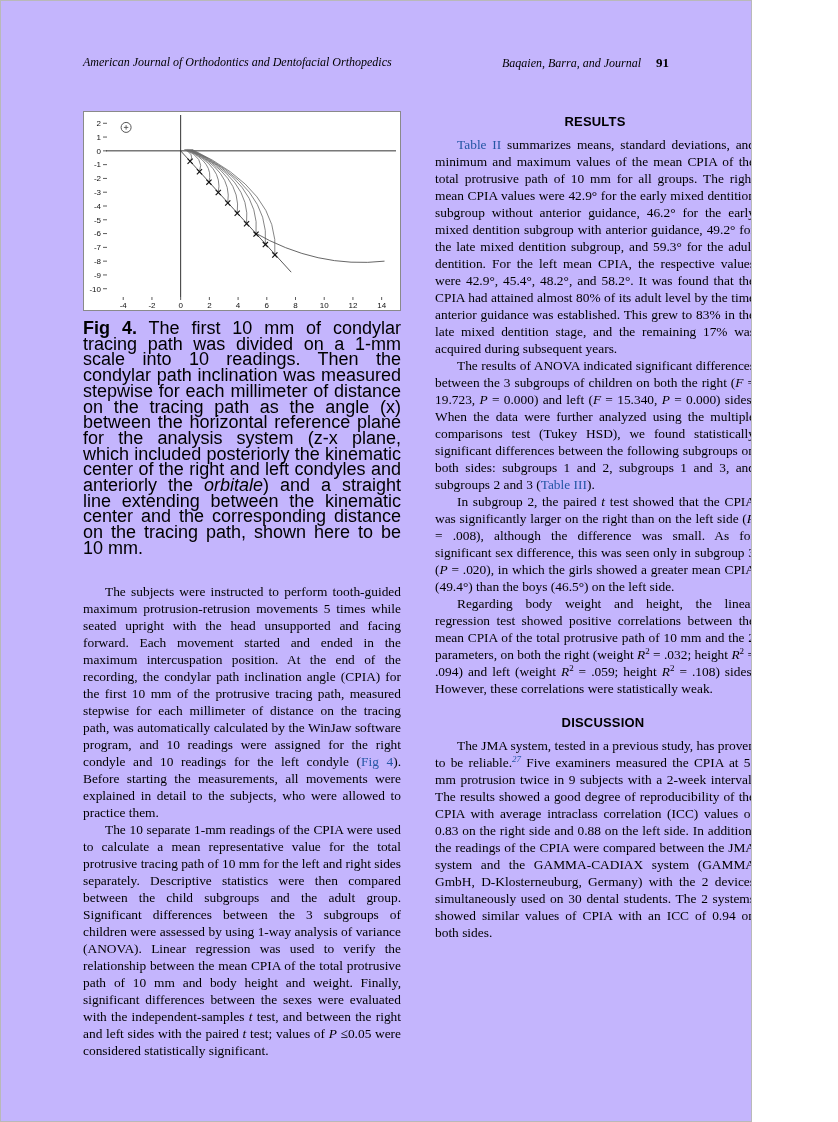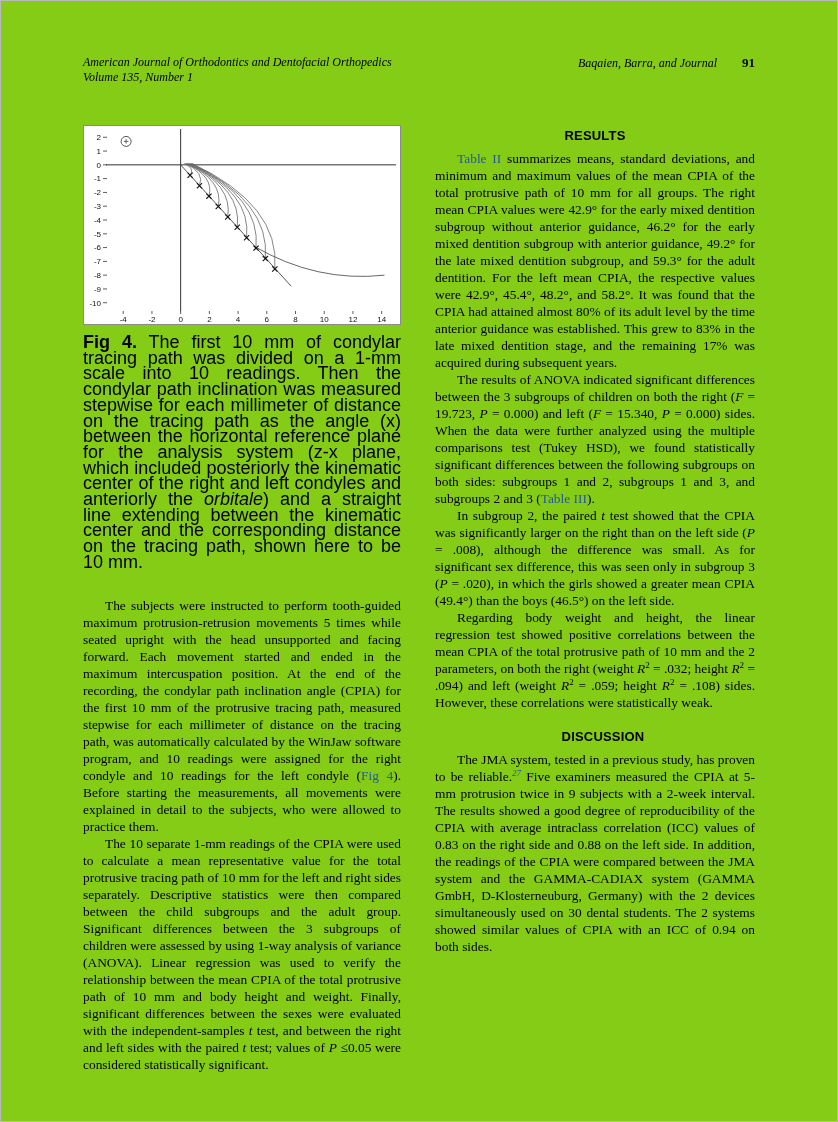--- a/index.html
+++ b/index.html
@@ -1,32 +1,32 @@
 <!DOCTYPE html>
 <html><head>
 <meta charset="utf-8">
 <style>
   * { box-sizing: border-box; }
   html, body { margin: 0; padding: 0; background: #ffffff; }
   .page {
-    width: 838px; height: 1122px;
-    background: #84cc16;
+    width: 752px; height: 1122px;
+    background: #c4b5fd;
     border: 1px solid #b9b9b9;
     padding: 54px 82px 0 82px;
     font-family: "Liberation Serif", serif;
     color: #000;
     overflow: hidden;
     position: relative;
   }
   .pg-header {
     display: flex; justify-content: space-between; align-items: flex-start;
     font-size: 12px; line-height: 15px; font-style: italic;
   }
   .hdr-right { white-space: nowrap; }
-  .pgnum { font-style: normal; font-weight: bold; font-size: 13px; margin-left: 25px; }
+  .pgnum { font-style: normal; font-weight: bold; font-size: 13px; margin-left: 15px; }
   .columns { display: flex; gap: 34px; margin-top: 40px; }
   .col-left  { flex: 0 0 318px; width: 318px; }
   .col-right { flex: 0 0 320px; width: 320px; padding-top: 3px; }
   figure { margin: 0; }
   .chartbox { border: 1px solid #8a8a8a; width: 318px; background: #fff; }
   .chartbox svg { display: block; width: 100%; height: auto; }
   .caption {
     font-family: "Liberation Sans", sans-serif;
     font-size: 18px; line-height: 15.7px;
     text-align: justify;
@@ -54,21 +54,20 @@
   .seg-suplink { color: #2456a4; font-style: italic; }
 </style>
 </head>
 <body>
 
 <div class="page">
 
   <header class="pg-header">
     <div class="hdr-left">
       <div>American Journal of Orthodontics and Dentofacial Orthopedics</div>
-      <div>Volume 135, Number 1</div>
     </div>
     <div class="hdr-right">
       <span>Baqaien, Barra, and Journal</span><span class="pgnum">91</span>
     </div>
   </header>
 
   <div class="columns">
 
     <div class="col col-left">
       <figure>

